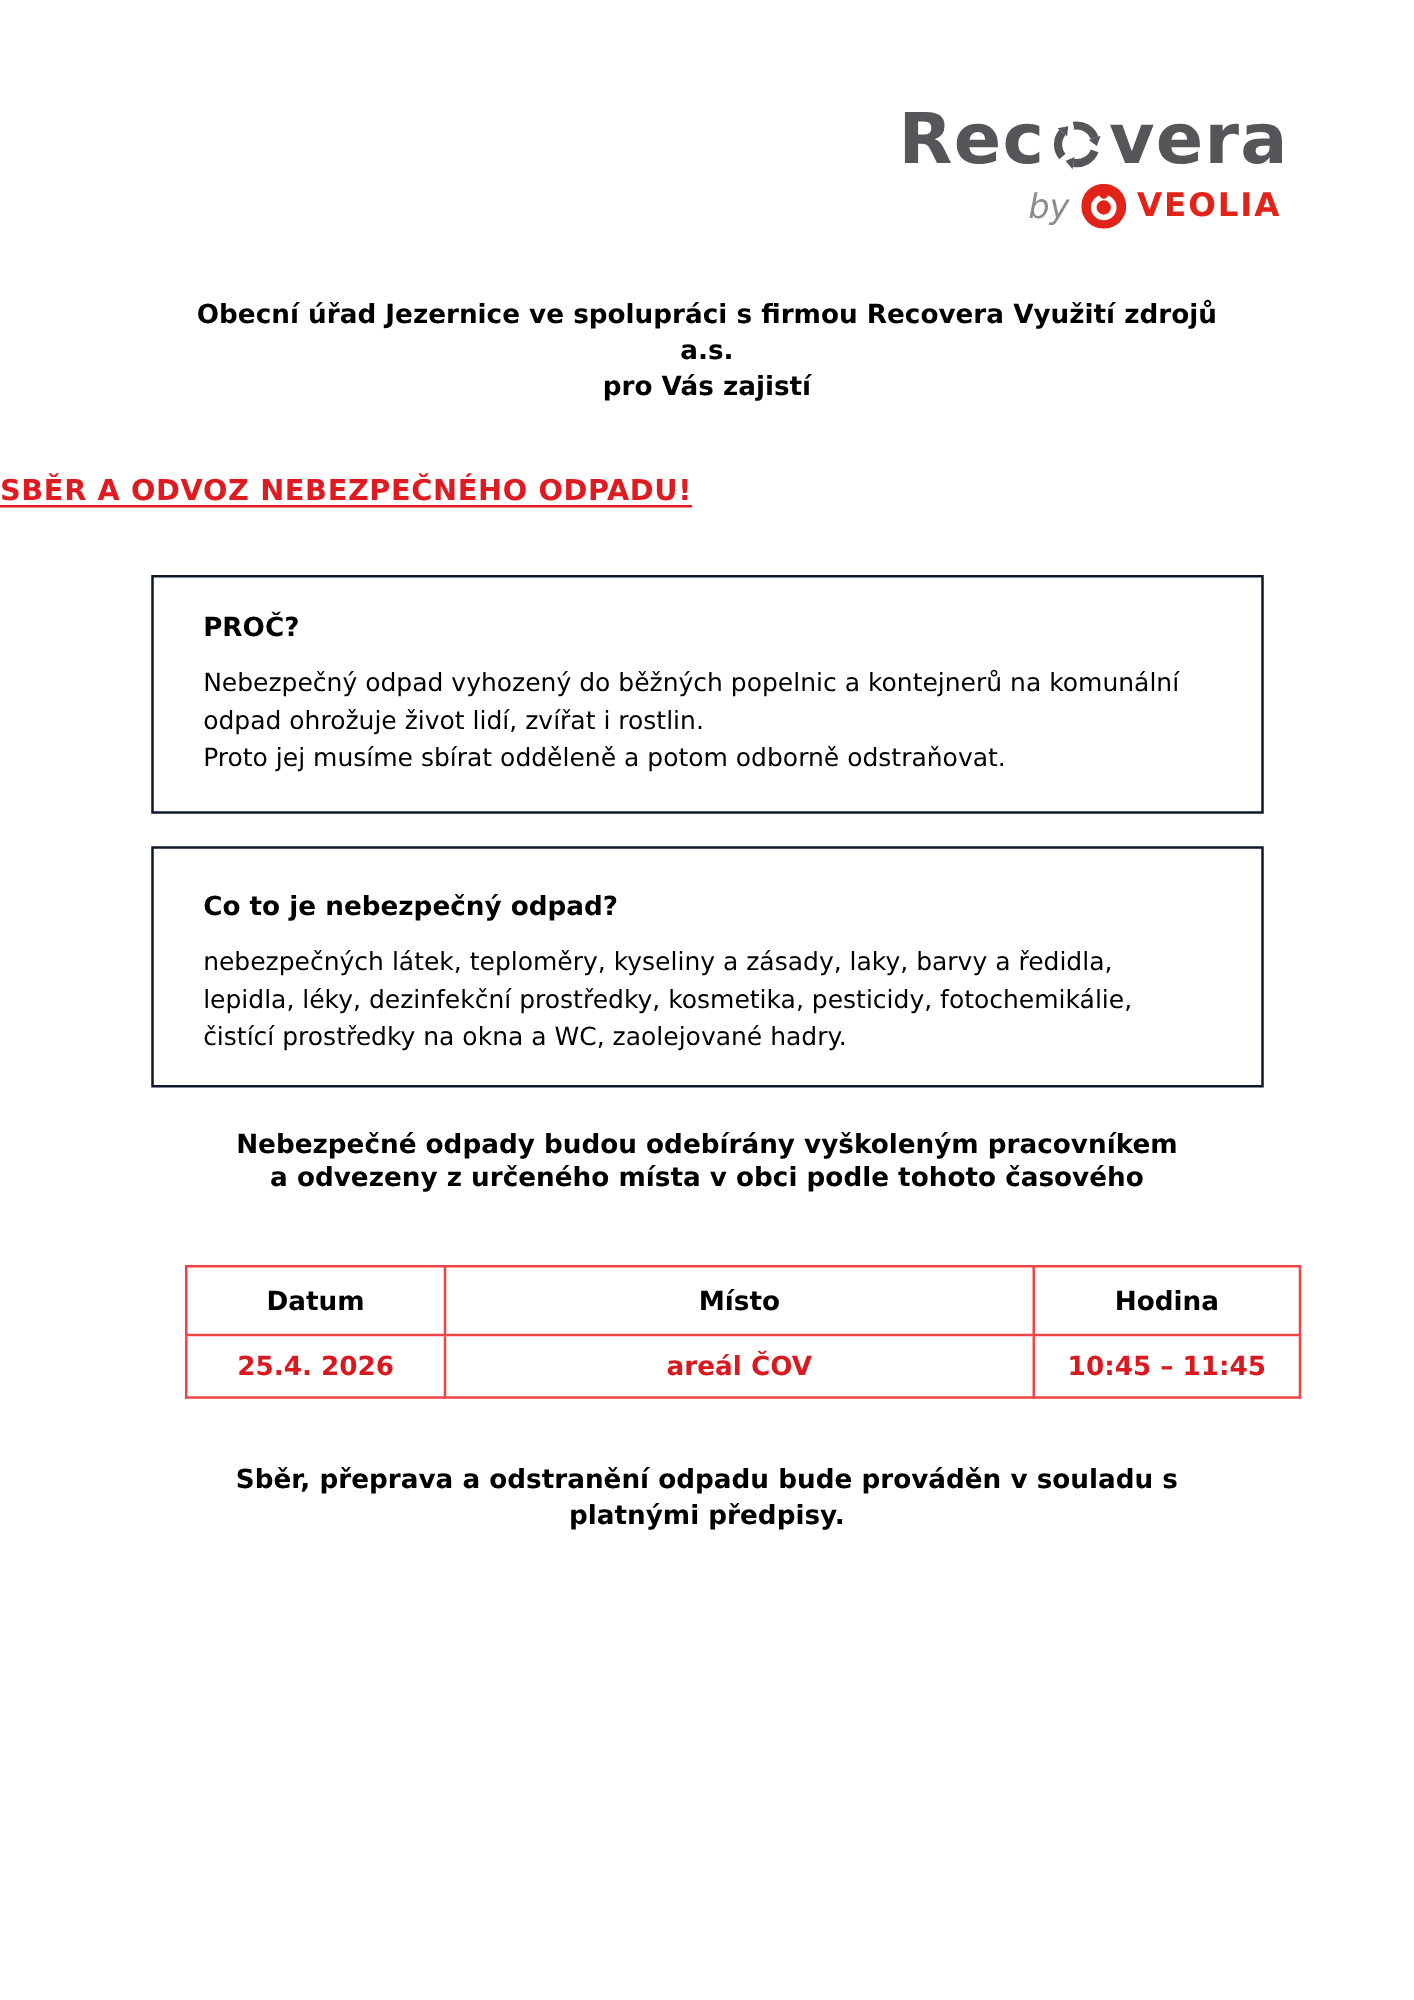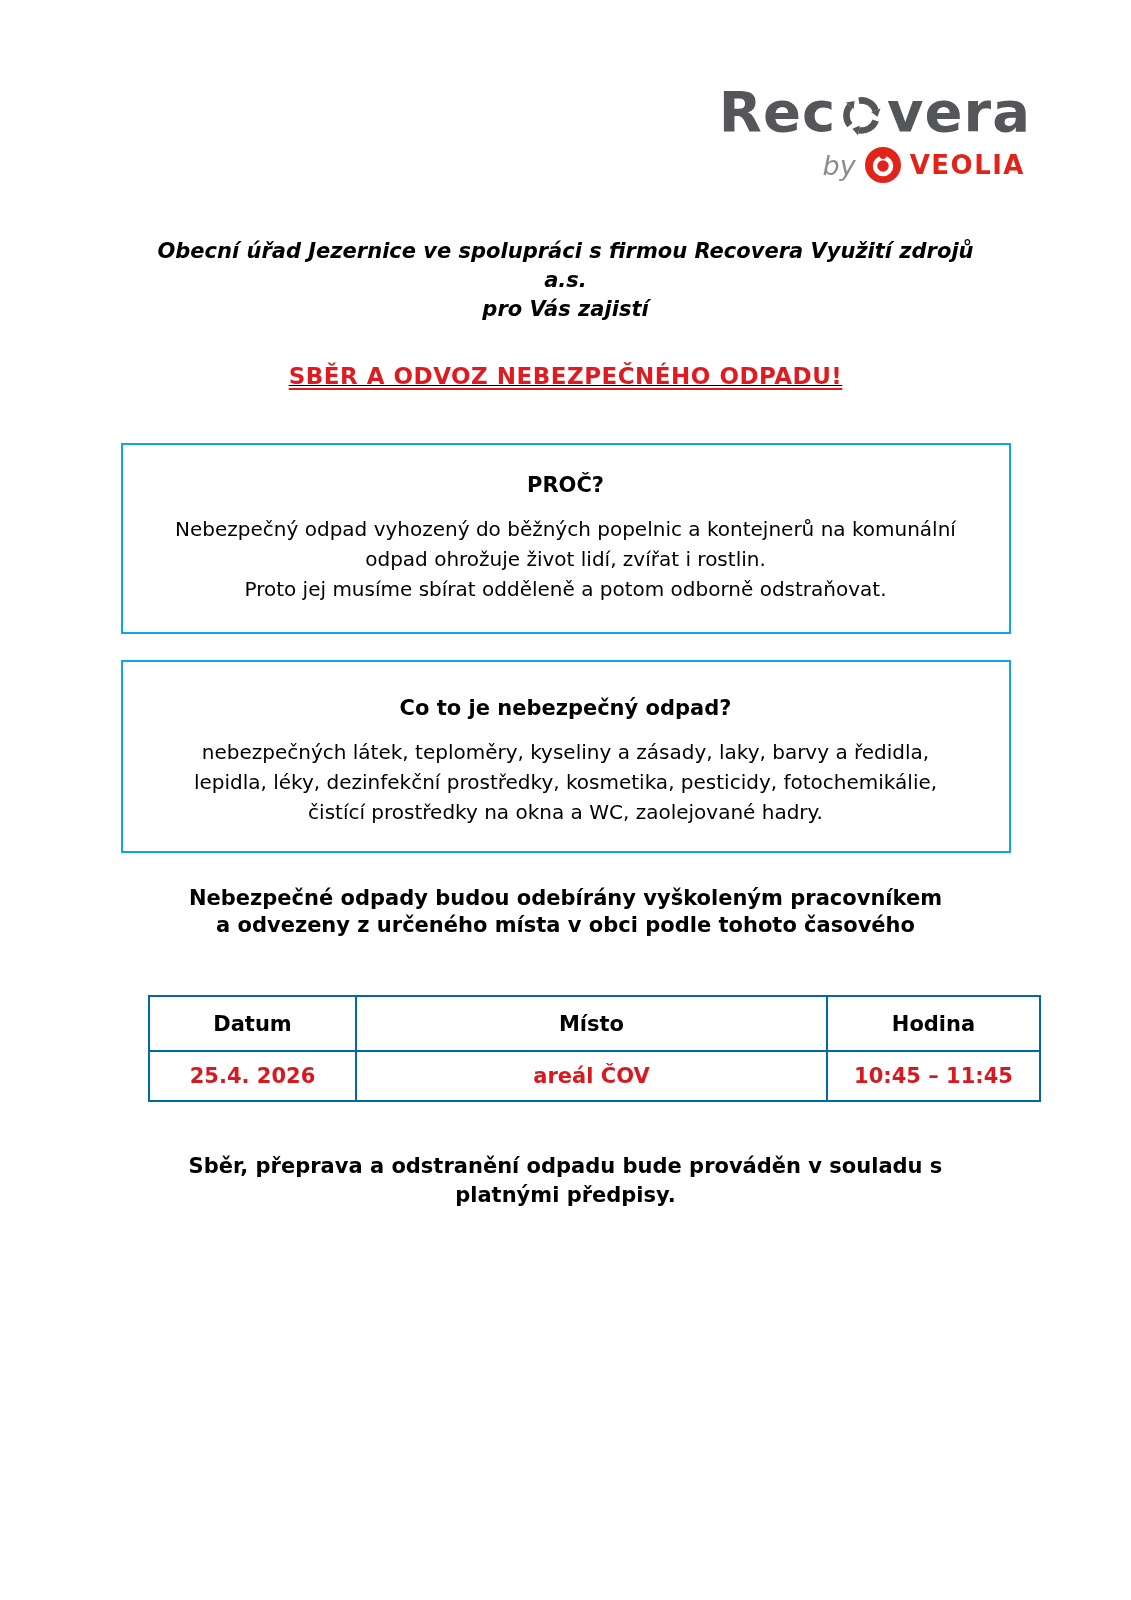--- a/index.html
+++ b/index.html
@@ -13,38 +13,38 @@
   .logo-area{padding-top:84px;padding-right:100px;text-align:right;}
   .brand{display:inline-flex;align-items:center;line-height:1;
          font-size:56px;font-weight:bold;color:#55565a;letter-spacing:1px;}
   .brand .recycle-o{display:inline-block;width:47px;height:47px;margin:0 2px;position:relative;top:3px;}
   .by-line{display:flex;justify-content:flex-end;align-items:center;gap:9px;margin-top:7px;padding-right:6px;}
   .by-text{font-style:italic;color:#8a8c8e;font-size:27px;line-height:1;}
   .veolia-mark{width:36px;height:36px;display:inline-block;}
   .veolia-text{color:#e2231a;font-weight:bold;font-size:26px;letter-spacing:1.5px;line-height:1;}
 
   
-  .intro{margin-top:54px;text-align:center;font-size:21px;font-weight:bold;line-height:29px;font-style:italic;}
-  .main-heading{margin-top:39px;text-align:center;text-decoration:underline;}
+  .intro{margin-top:54px;text-align:center;font-size:21px;font-weight:bold;line-height:29px;}
+  .main-heading{margin-top:56px;text-align:left;}
   .main-heading span{
     font-size:23px;font-weight:bold;color:#dd1b21;
     text-decoration:underline;text-underline-offset:4px;letter-spacing:0.5px;
   }
 
   
-  .box{width:890px;margin:16px auto;border:2px solid #0ea5e9;box-sizing:border-box;text-align:center;}
+  .box{width:890px;margin:16px auto;border:2px solid #0f172a;box-sizing:border-box;text-align:left;}
   .box-why{margin-top:54px;padding:26px 40px 28px;}
   .box-what{margin-top:26px;padding:32px 40px 24px;}
   .box-title{font-size:21px;font-weight:bold;line-height:28px;}
   .box-body{margin-top:15px;font-size:20px;font-weight:normal;line-height:30px;}
 
   
   .schedule-intro{margin-top:32px;text-align:center;font-size:21px;font-weight:bold;line-height:27px;}
   .schedule-table{border-collapse:collapse;table-layout:fixed;width:885px;margin:56px 0 0 148px;}
-  .schedule-table td{border:2px solid #0369a1;text-align:center;vertical-align:middle;
+  .schedule-table td{border:2px solid #ef4444;text-align:center;vertical-align:middle;
                      font-weight:bold;font-size:21px;padding:0;}
   .schedule-table .header-row td{height:53px;color:#000;}
   .schedule-table .data-row td{height:48px;color:#d8191f;}
   .col-datum{width:205px;} .col-misto{width:469px;} .col-hodina{width:211px;}
 
   .footer-note{margin-top:50px;text-align:center;font-size:21px;font-weight:bold;line-height:29px;}
 </style>
 </head>
 <body>
 

